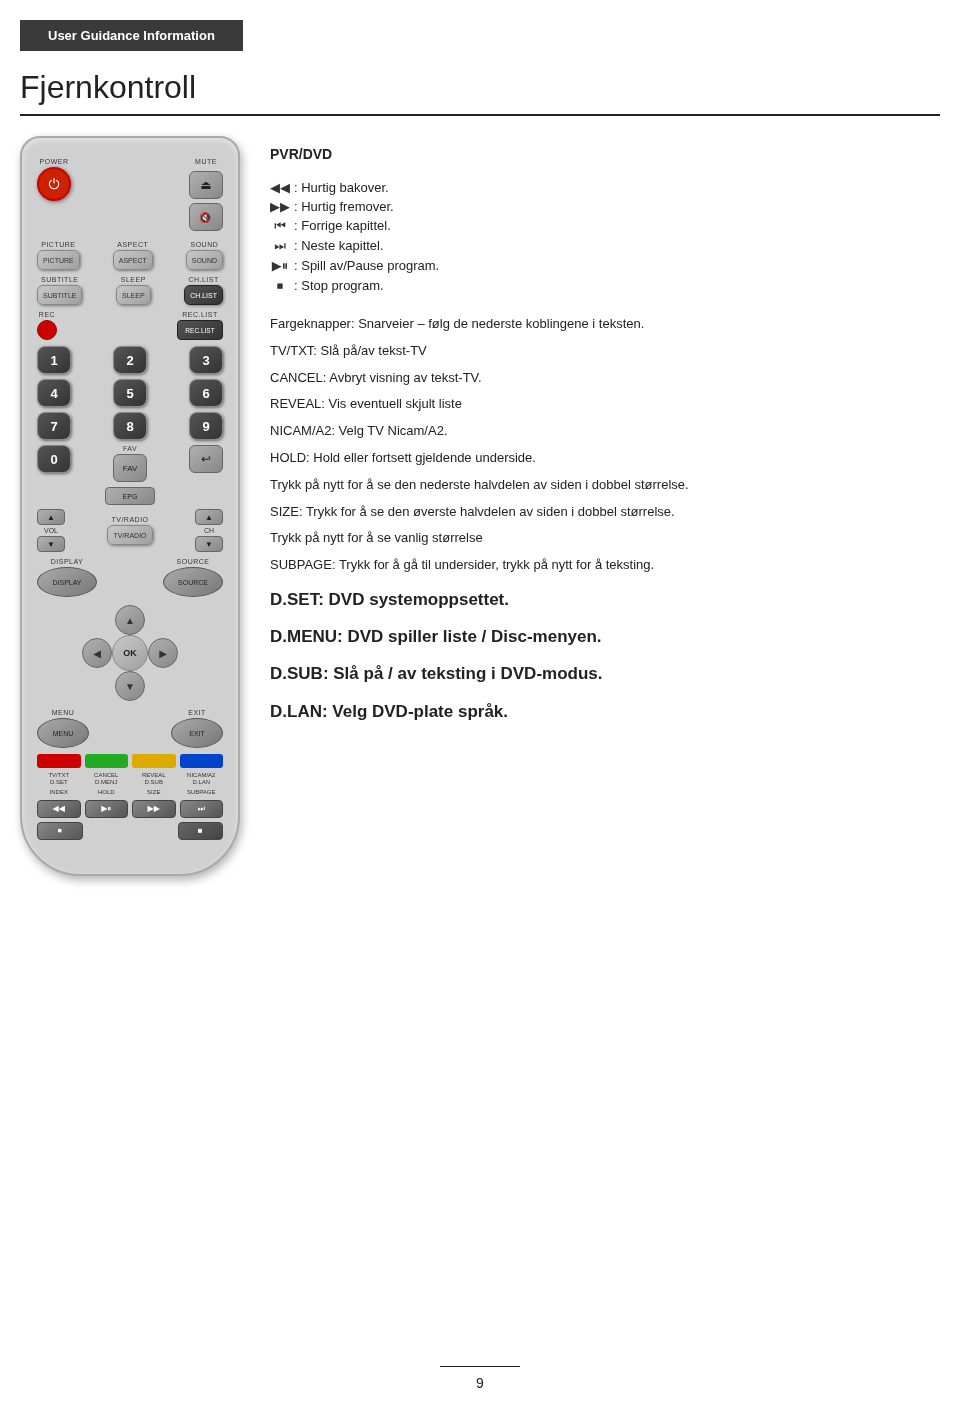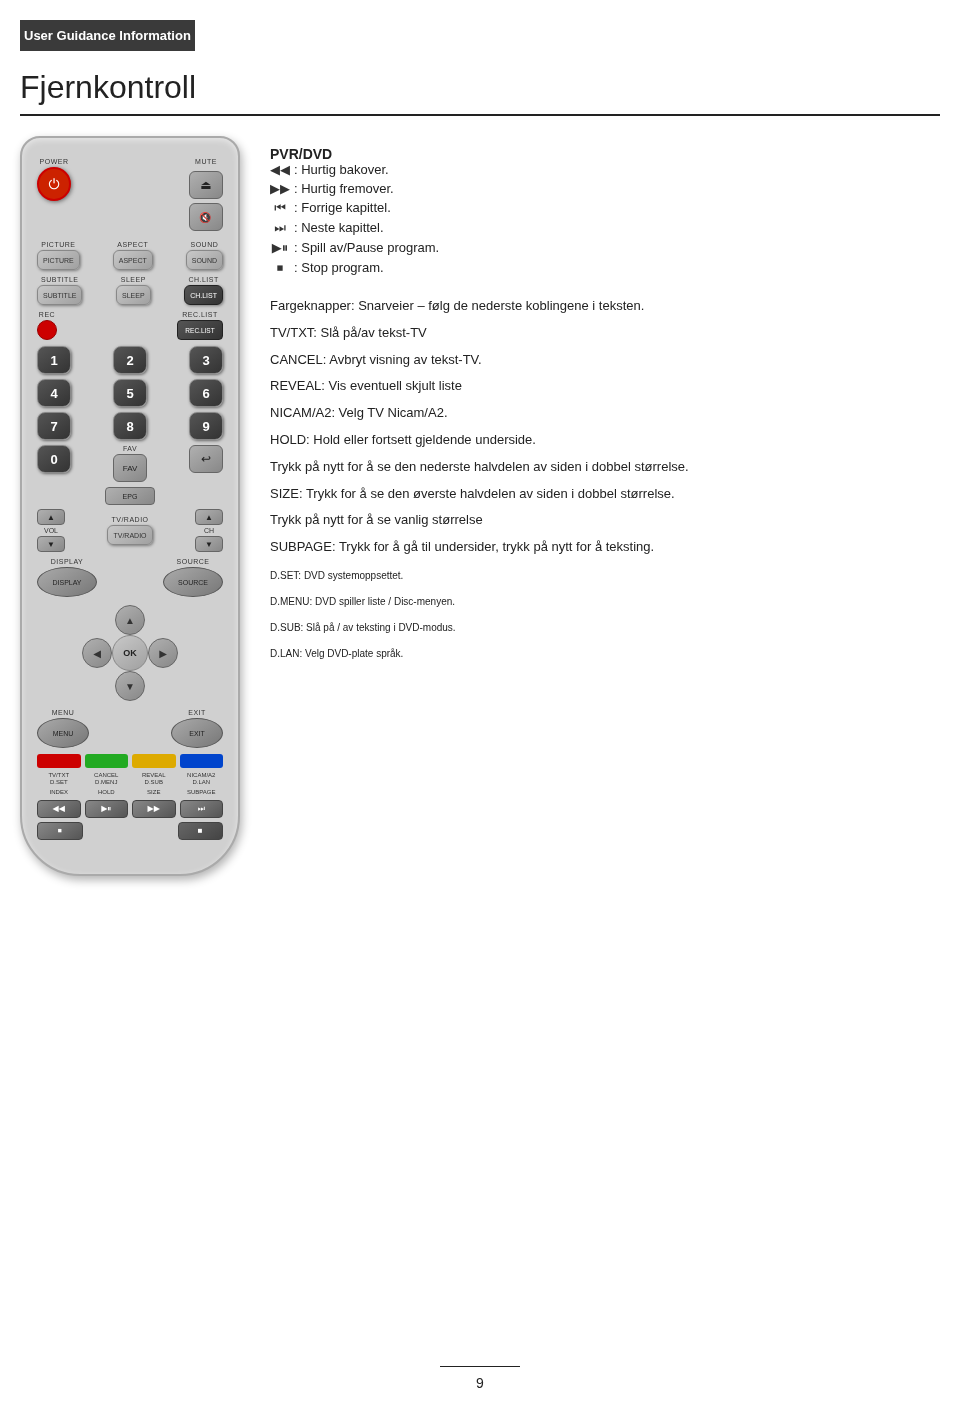--- a/index.html
+++ b/index.html
@@ -10,21 +10,21 @@
       font-family: Arial, Helvetica, sans-serif;
       font-size: 14px;
       color: #222;
       position: relative;
     }
 
     
     .header-bar {
       background: #3a3a3a;
       color: #fff;
-      padding: 8px 4px;
+      padding: 8px 28px;
       font-size: 13px;
       font-weight: bold;
       display: inline-block;
       margin: 20px 20px 0 20px;
     }
 
     
     .page-title {
       font-size: 32px;
       font-weight: normal;
@@ -276,21 +276,21 @@
       padding-top: 10px;
     }
 
     .pvr-section {
       margin-bottom: 20px;
     }
 
     .pvr-title {
       font-weight: bold;
       font-size: 14px;
-      margin-bottom: 0;
+      margin-bottom: 18px;
     }
 
     .pvr-list {
       list-style: none;
       padding: 0;
     }
 
     .pvr-list li {
       margin-bottom: 4px;
       font-size: 13px;
@@ -310,22 +310,22 @@
       margin-top: 15px;
       font-size: 13px;
       line-height: 1.6;
     }
 
     .info-section p {
       margin-bottom: 6px;
     }
 
     .info-bold {
-      font-size: 10px;
-      font-weight: normal;
+      font-size: 17px;
+      font-weight: bold;
       margin-top: 10px;
       margin-bottom: 4px;
     }
 
     
     .page-footer {
       position: absolute;
       bottom: 30px;
       left: 50%;
       transform: translateX(-50%);

